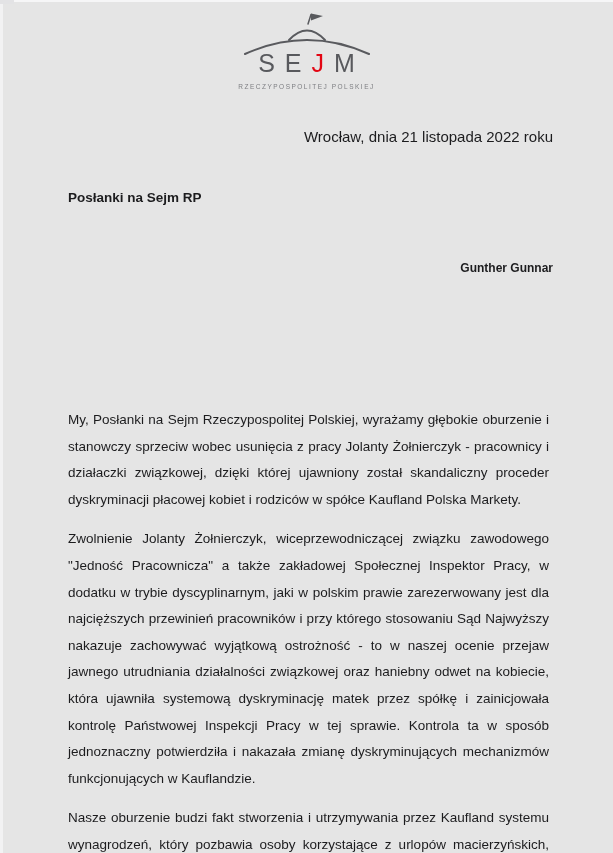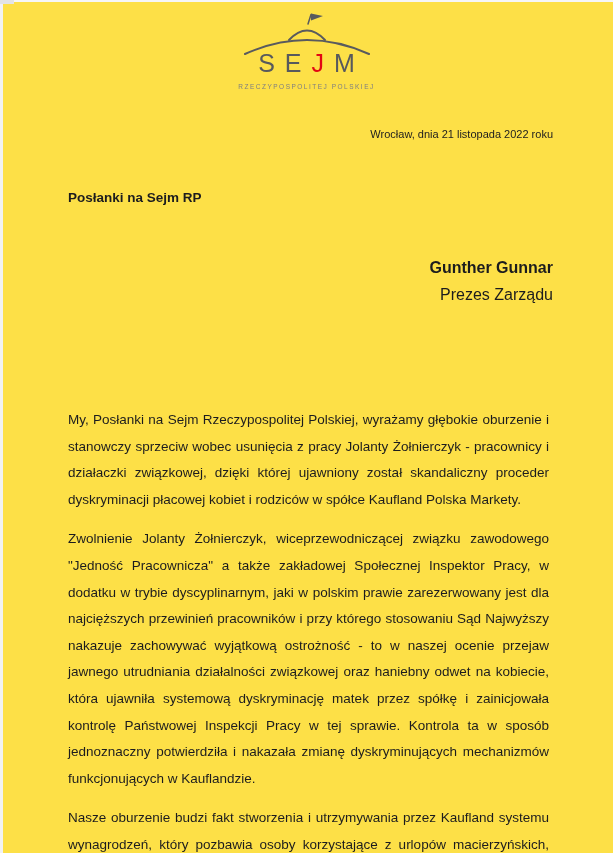--- a/index.html
+++ b/index.html
@@ -1,21 +1,21 @@
 <!DOCTYPE html>
 <html><head>
 <meta charset="utf-8">
 <style>
   * { margin: 0; padding: 0; box-sizing: border-box; }
   html, body { background: #ffffff; }
   .page {
     position: relative;
     width: 613px;
     height: 853px;
-    background: #fde047;
+    background: #e5e5e5;
     font-family: "Liberation Sans", sans-serif;
     color: #1c1c1e;
     overflow: hidden;
   }
   
   .edge-left {
     position: absolute; left: 0; top: 0;
     width: 3px; height: 100%;
     background: #f2f2f3;
   }
@@ -56,37 +56,37 @@
     letter-spacing: 1.5px;
     color: #7d7e82;
     white-space: nowrap;
   }
 
   
   .date-line {
     position: absolute;
     top: 128px;
     right: 60px;
-    font-size: 11px;
+    font-size: 15px;
     color: #1c1c1e;
   }
   .sender {
     position: absolute;
     top: 190px;
     left: 68px;
     font-size: 13.5px;
     font-weight: bold;
     color: #1c1c1e;
   }
   .recipient {
     position: absolute;
     top: 255px;
     right: 60px;
     text-align: right;
-    font-size: 16px;
+    font-size: 12px;
     line-height: 26.5px;
     color: #1c1c1e;
   }
   .recipient .name { font-weight: bold; }
 
   
   .body-text {
     position: absolute;
     top: 407px;
     left: 68px;
@@ -125,21 +125,20 @@
     <div class="logo-word"><span>SE</span><span class="j">J</span><span>M</span></div>
     <div class="logo-sub">RZECZYPOSPOLITEJ POLSKIEJ</div>
   </div>
 
   <div class="date-line">Wrocław, dnia 21 listopada 2022 roku</div>
 
   <div class="sender">Posłanki na Sejm RP</div>
 
   <div class="recipient">
     <div class="name">Gunther Gunnar</div>
-    <div>Prezes Zarządu</div>
   </div>
 
   <div class="body-text">
     <p>My, Posłanki na Sejm Rzeczypospolitej Polskiej, wyrażamy głębokie oburzenie i stanowczy sprzeciw wobec usunięcia z pracy Jolanty Żołnierczyk - pracownicy i działaczki związkowej, dzięki której ujawniony został skandaliczny proceder dyskryminacji płacowej kobiet i rodziców w spółce Kaufland Polska Markety.</p>
     <p>Zwolnienie Jolanty Żołnierczyk, wiceprzewodniczącej związku zawodowego "Jedność Pracownicza" a także zakładowej Społecznej Inspektor Pracy, w dodatku w trybie dyscyplinarnym, jaki w polskim prawie zarezerwowany jest dla najcięższych przewinień pracowników i przy którego stosowaniu Sąd Najwyższy nakazuje zachowywać wyjątkową ostrożność - to w naszej ocenie przejaw jawnego utrudniania działalności związkowej oraz haniebny odwet na kobiecie, która ujawniła systemową dyskryminację matek przez spółkę i zainicjowała kontrolę Państwowej Inspekcji Pracy w tej sprawie. Kontrola ta w sposób jednoznaczny potwierdziła i nakazała zmianę dyskryminujących mechanizmów funkcjonujących w Kauflandzie.</p>
     <p>Nasze oburzenie budzi fakt stworzenia i utrzymywania przez Kaufland systemu wynagrodzeń, który pozbawia osoby korzystające z urlopów macierzyńskich, rodzicielskich lub wychowawczych dostępu do takiej samej płacy po powrocie z</p>
   </div>
 
 </div>
 

